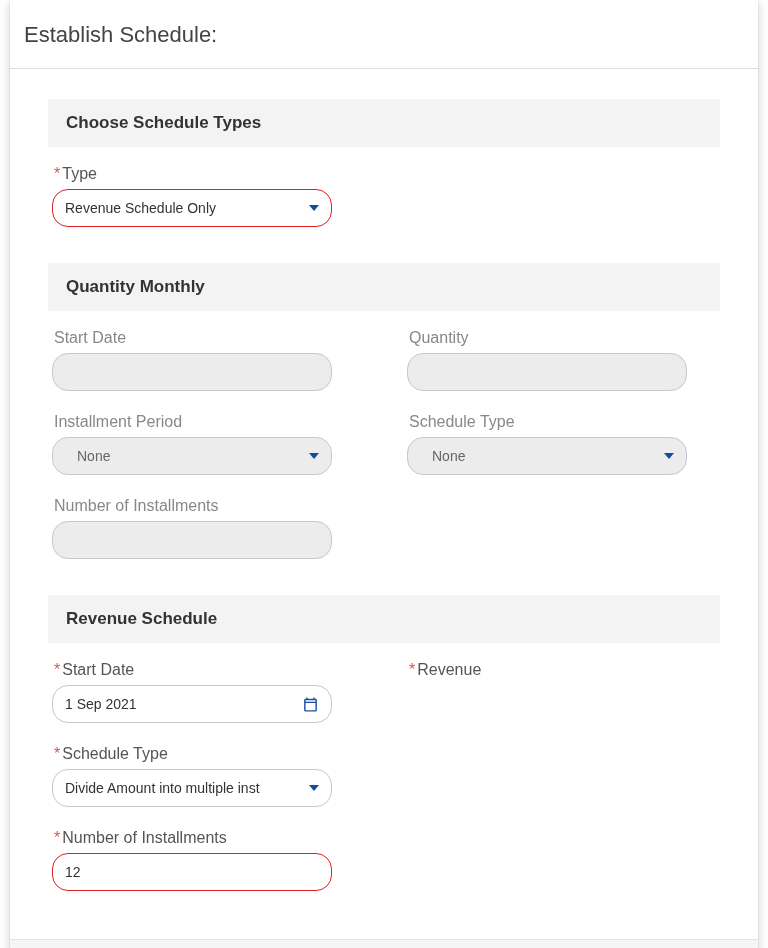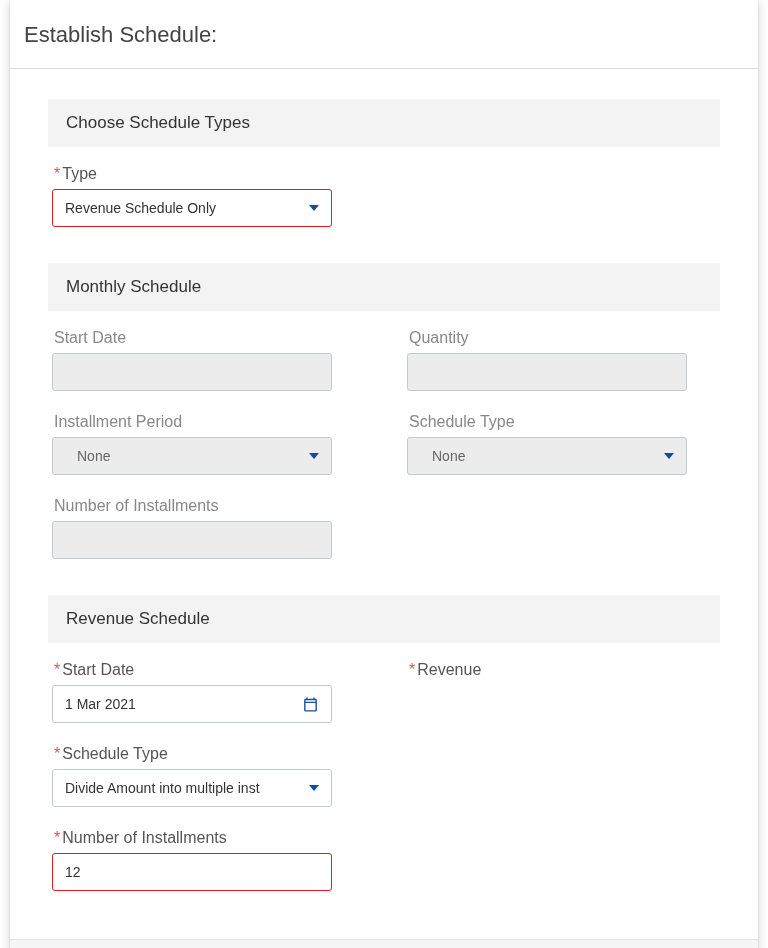--- a/index.html
+++ b/index.html
@@ -27,40 +27,40 @@
     border-bottom: 1px solid #ddd;
   }
   .modal-body {
     padding: 30px 38px 26px 38px;
   }
   .section-title {
     background: #f3f3f3;
     padding: 14px 18px;
     font-size: 17px;
     color: #333;
-    font-weight: 400;
+    font-weight: 700;
     margin-bottom: 18px;
   }
   .field-group { margin: 0 0 22px 0; }
   .indent { padding-left: 4px; }
   .row { display: flex; gap: 42px; }
   .col { flex: 1; min-width: 0; }
   .label {
     display: block;
     font-size: 16px;
     color: #555;
     margin: 0 0 6px 2px;
   }
   .label .req { color: #d9534f; margin-right: 2px; }
   .label.disabled { color: #888; }
   .control {
     width: 100%;
     height: 38px;
     border: 1px solid #c3c9d1;
-    border-radius: 3px;
+    border-radius: 16px;
     background: #fff;
     padding: 0 12px;
     font-size: 14px;
     color: #333;
     display: flex;
     align-items: center;
     justify-content: space-between;
     position: relative;
   }
   .control.short { max-width: 280px; }
@@ -120,21 +120,21 @@
         <span class="req">*</span><span>Type</span>
       </label>
       <div class="control short highlight">
         <span>Revenue Schedule Only</span>
         <span class="caret"></span>
       </div>
     </div>
 
     <div class="section-gap"></div>
 
-    <div class="section-title">Monthly Schedule</div>
+    <div class="section-title">Quantity Monthly</div>
 
     <div class="row field-group indent">
       <div class="col">
         <label class="label disabled">Start Date</label>
         <div class="control disabled short">
           <span></span>
         </div>
       </div>
       <div class="col">
         <label class="label disabled">Quantity</label>
@@ -174,21 +174,21 @@
     <div class="section-gap"></div>
 
     <div class="section-title">Revenue Schedule</div>
 
     <div class="row field-group indent">
       <div class="col">
         <label class="label">
           <span class="req">*</span><span>Start Date</span>
         </label>
         <div class="control short">
-          <span>1 Mar 2021</span>
+          <span>1 Sep 2021</span>
           <svg class="cal-icon" width="17" height="17" viewBox="0 0 24 24" fill="#1b4f9c">
               <path d="M19 4h-1V2h-2v2H8V2H6v2H5a2 2 0 0 0-2 2v14a2 2 0 0 0 2 2h14a2 2 0 0 0 2-2V6a2 2 0 0 0-2-2zm0 16H5V10h14v10zm0-12H5V6h14v2z"></path>
             </svg>
         </div>
       </div>
       <div class="col">
         <label class="label">
           <span class="req">*</span><span>Revenue</span>
         </label>
       </div>

